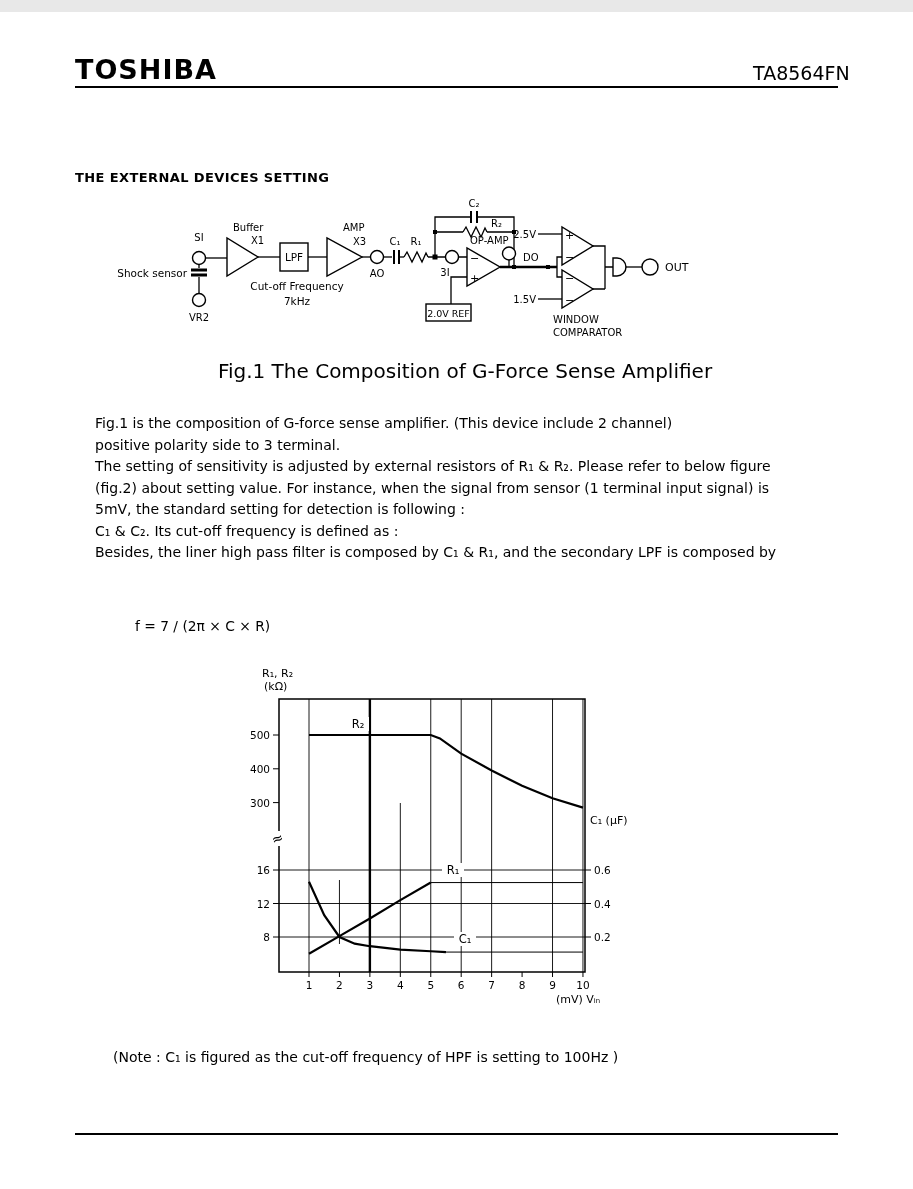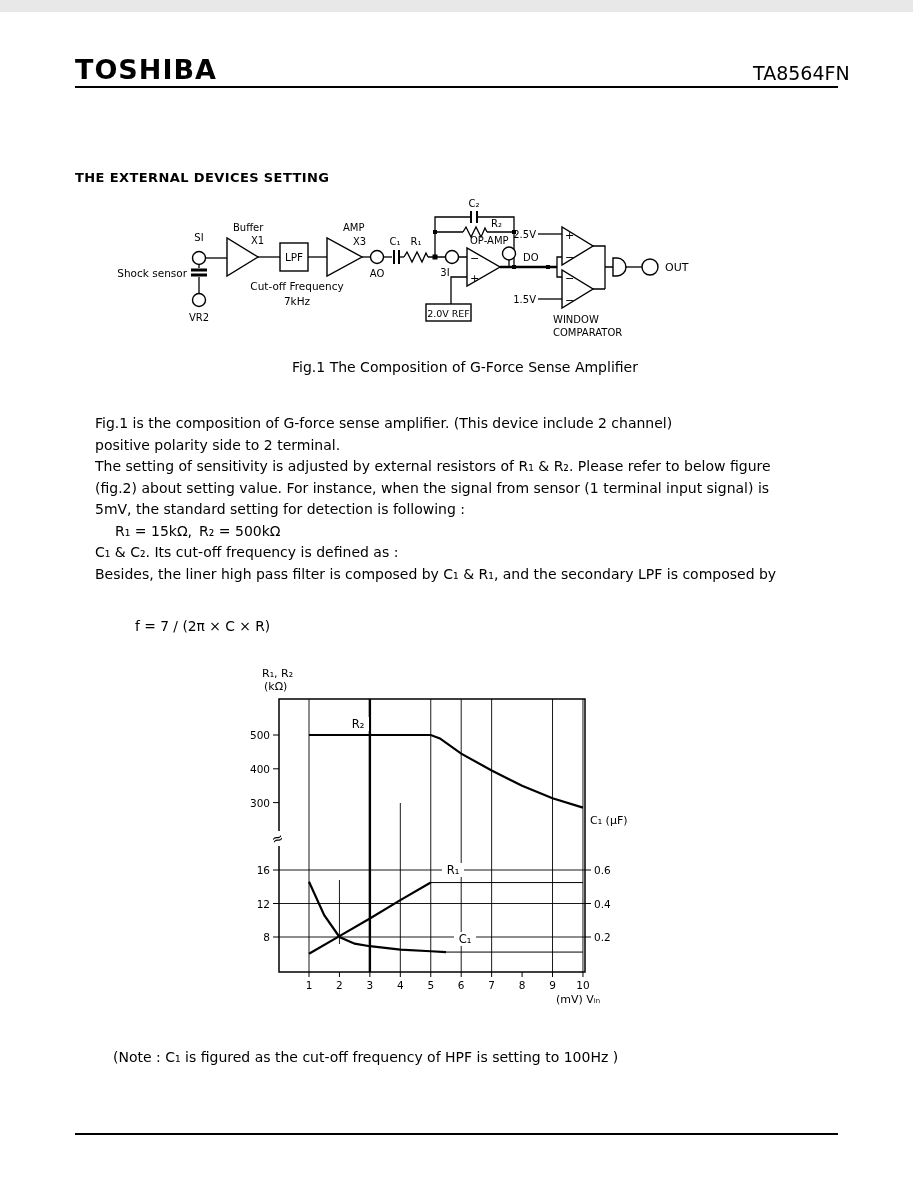--- a/index.html
+++ b/index.html
@@ -3,21 +3,21 @@
 <meta charset="utf-8">
 <style>
   html,body{margin:0;padding:0;background:#e8e8e8;}
   .page{position:relative;width:913px;height:1186px;background:#ffffff;margin:12px auto;
         font-family:"DejaVu Sans",sans-serif;color:#000;overflow:hidden;}
   .abs{position:absolute;}
   .brand{left:75px;top:42px;font-size:27px;font-weight:bold;letter-spacing:1px;}
   .partno{left:753px;top:50px;font-size:19px;}
   .hrule{left:75px;top:74px;width:763px;height:2px;background:#000;}
   .sectitle{left:75px;top:158px;font-size:13px;font-weight:bold;letter-spacing:0.4px;}
-  .fig1caption{left:95px;top:347px;width:740px;text-align:center;font-size:14px;}
+  .fig1caption{left:95px;top:347px;width:740px;text-align:center;font-size:20px;}
   .bodytext{left:95px;top:401px;font-size:14px;line-height:21.5px;white-space:nowrap;}
   .bodyline{height:21.5px;}
   .indent1{padding-left:20px;}
   .formula{left:135px;top:606px;font-size:13.8px;white-space:nowrap;}
   .fig2caption{left:95px;top:994px;width:740px;text-align:center;font-size:14px;}
   .note{left:113px;top:1037px;font-size:14px;white-space:nowrap;}
   .frule{left:75px;top:1121px;width:763px;height:2px;background:#000;}
   .footer{left:75px;top:1127px;width:725px;text-align:right;font-size:15.5px;}
   .footer .pg{margin-left:20px;}
   svg{position:absolute;overflow:visible;}
@@ -134,25 +134,24 @@
       <text x="540" y="74" font-size="11">OUT</text>
       <text x="428" y="126" font-size="10">WINDOW</text>
       <text x="428" y="139" font-size="10">COMPARATOR</text>
     </g>
   </svg>
 
   <div class="abs fig1caption">Fig.1 The Composition of G-Force Sense Amplifier</div>
 
   <div class="abs bodytext">
     <div class="bodyline">Fig.1 is the composition of G-force sense amplifier. (This device include 2 channel)</div>
-    <div class="bodyline">positive polarity side to 2 terminal.</div>
+    <div class="bodyline">positive polarity side to 3 terminal.</div>
     <div class="bodyline">The setting of sensitivity is adjusted by external resistors of R₁ &amp; R₂. Please refer to below figure</div>
     <div class="bodyline">(fig.2) about setting value. For instance, when the signal from sensor (1 terminal input signal) is</div>
     <div class="bodyline">5mV, the standard setting for detection is following :</div>
-    <div class="bodyline indent1">R₁ = 15kΩ, R₂ = 500kΩ</div>
     <div class="bodyline">C₁ &amp; C₂. Its cut-off frequency is defined as :</div>
     <div class="bodyline">Besides, the liner high pass filter is composed by C₁ &amp; R₁, and the secondary LPF is composed by</div>
   </div>
   <div class="abs formula">f = 7 / (2π × C × R)</div>
 
   <svg class="abs" style="left:240px;top:650px" width="380" height="360" viewBox="0 0 380 360" id="fig2-svg">
     <g id="fig2-grid">
         <line x1="39" y1="208" x2="345" y2="208" stroke="#000" stroke-width="0.9"></line>
         <line x1="39" y1="241.5" x2="345" y2="241.5" stroke="#000" stroke-width="0.9"></line>
         <line x1="39" y1="275" x2="345" y2="275" stroke="#000" stroke-width="0.9"></line>

